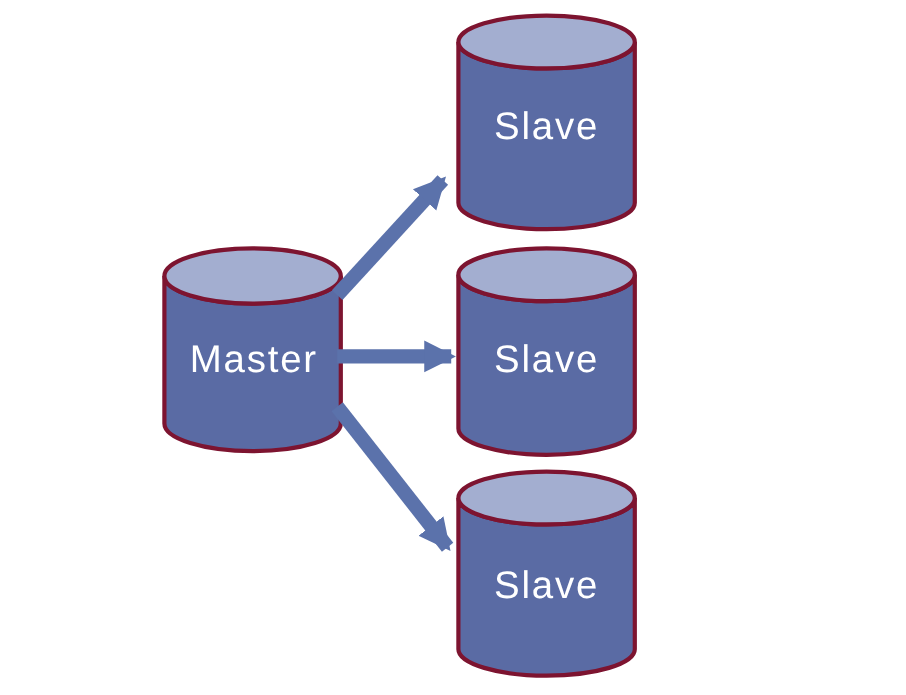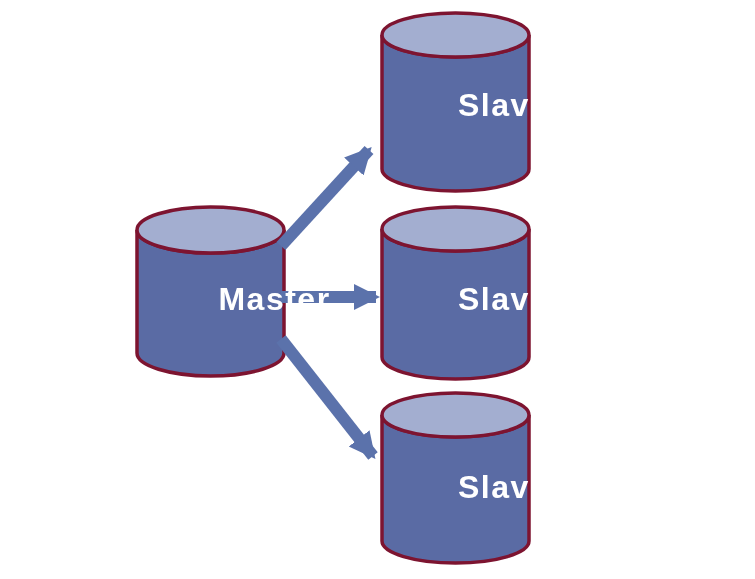--- a/index.html
+++ b/index.html
@@ -37,25 +37,24 @@
   }
   .arrow-head {
     fill: var(--arrow);
   }
   .cyl-label {
     position: absolute;
     width: 147px;
     text-align: center;
     color: var(--label_text, #ffffff);
     font-size: 32px;
-    font-weight: 700;
+    font-weight: 400;
     letter-spacing: 1.5px;
     line-height: 37px;
     user-select: none;
-    padding-left: 48px;
   }
 </style>
 </head>
 <body>
 
 <div class="canvas">
 
   <svg class="diagram-svg" width="755" height="579" viewBox="0 0 755 579">
     <defs>
       <marker id="arrowhead" viewBox="0 0 10 10" refX="8.5" refY="5" markerWidth="2.2" markerHeight="2.4" orient="auto-start-reverse">
@@ -81,21 +80,21 @@
     <g>
       <path class="cyl-body" d="M 382 415 L 382 541 A 73.5 22 0 0 0 529 541 L 529 415 A 73.5 22 0 0 1 382 415 Z"></path>
       <ellipse class="cyl-top" cx="455.5" cy="415" rx="73.5" ry="22"></ellipse>
     </g>
 
     <line class="arrow-line" marker-end="url(#arrowhead)" x1="281" y1="246" x2="369" y2="150"></line>
     <line class="arrow-line" marker-end="url(#arrowhead)" x1="281" y1="297" x2="376" y2="297"></line>
     <line class="arrow-line" marker-end="url(#arrowhead)" x1="281" y1="339" x2="373" y2="456"></line>
   </svg>
 
-  <div class="cyl-label" style="left:153px; top:281px;">Master</div>
+  <div class="cyl-label" style="left:138px; top:281px;">Master</div>
 
   <div class="cyl-label" style="left:382px; top:87px;">Slave</div>
 
   <div class="cyl-label" style="left:382px; top:281px;">Slave</div>
 
   <div class="cyl-label" style="left:382px; top:469px;">Slave</div>
 
 </div>
 
 </body></html>

